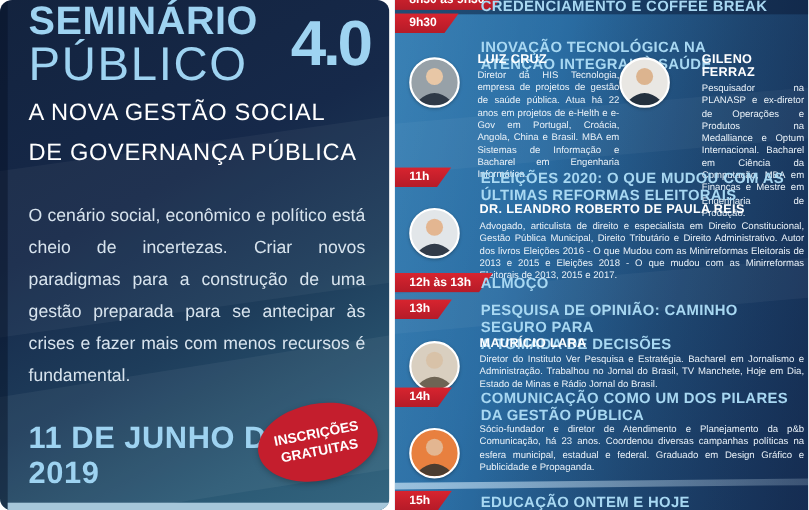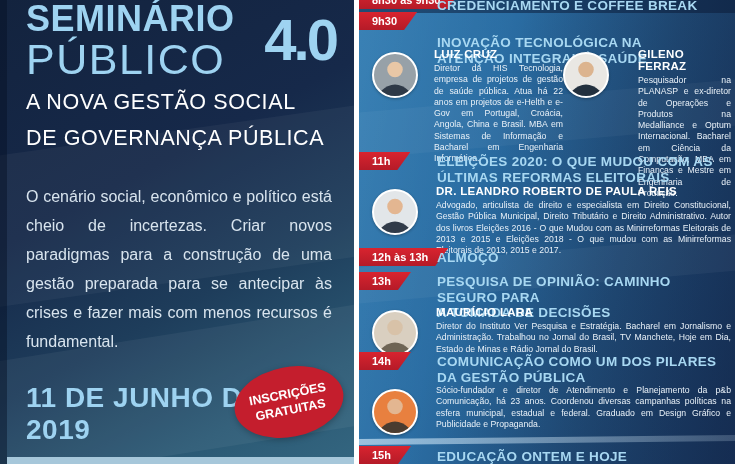--- a/index.html
+++ b/index.html
@@ -2,21 +2,21 @@
 <html><head>
 <meta charset="utf-8">
 <style>
   html,body{margin:0;padding:0;background:#fff;}
   *{box-sizing:border-box;}
   #stage{position:relative;width:735px;height:464px;overflow:hidden;
          font-family:"Liberation Sans",sans-serif;background:#fff;}
 
   
   .left-panel{position:absolute;left:0;top:0;width:354px;height:464px;overflow:hidden;
-    background:linear-gradient(152deg,#13233e 0%,#16294a 38%,#1e3d5b 62%,#2b5974 84%,#346680 100%);}
+    background:linear-gradient(152deg,#13233e 0%,#16294a 38%,#1e3d5b 62%,#2b5974 84%,#346680 100%);border-radius:11px;}
   .left-edge{position:absolute;left:0;top:0;width:7px;height:100%;background:rgba(5,15,35,0.45);}
   .streak{position:absolute;pointer-events:none;}
   .streak-l1{top:128px;left:-60px;width:520px;height:150px;background:rgba(255,255,255,0.045);transform:rotate(-8deg);}
   .streak-l2{top:330px;left:-80px;width:560px;height:120px;background:rgba(255,255,255,0.05);transform:rotate(-9deg);}
   .left-bottom-strip{position:absolute;left:7px;right:0;bottom:0;height:7px;background:#a6c7da;}
   .left-content{position:relative;padding:0 20px 0 26px;height:100%;}
 
   .title-wrap{position:relative;padding-top:0px;height:84px;}
   .title-line1{font-size:36px;font-weight:bold;color:#9ed3f1;line-height:38px;letter-spacing:0.5px;}
   .title-line2{font-size:43px;font-weight:300;color:#9ed3f1;line-height:43px;letter-spacing:1.5px;}

